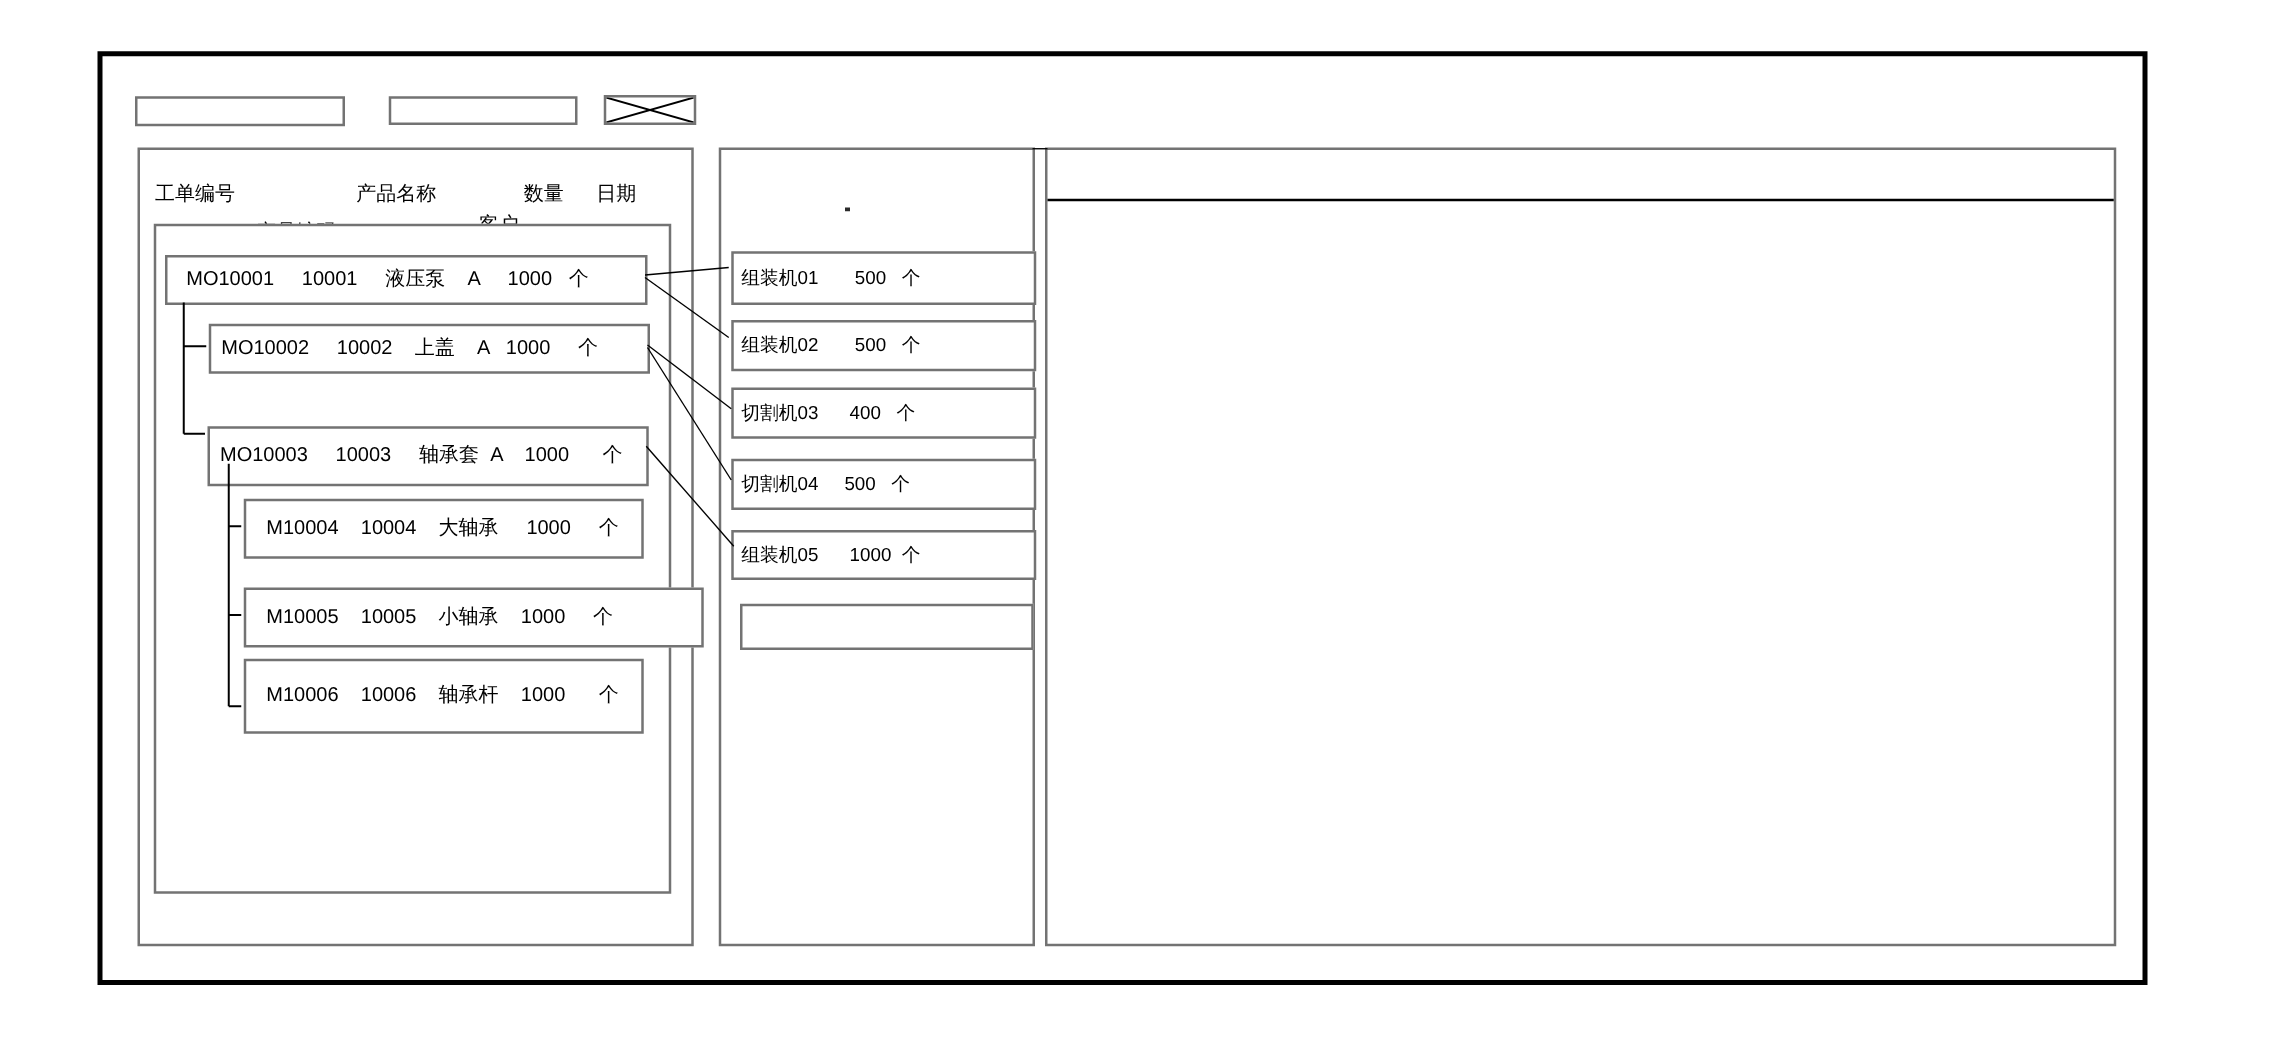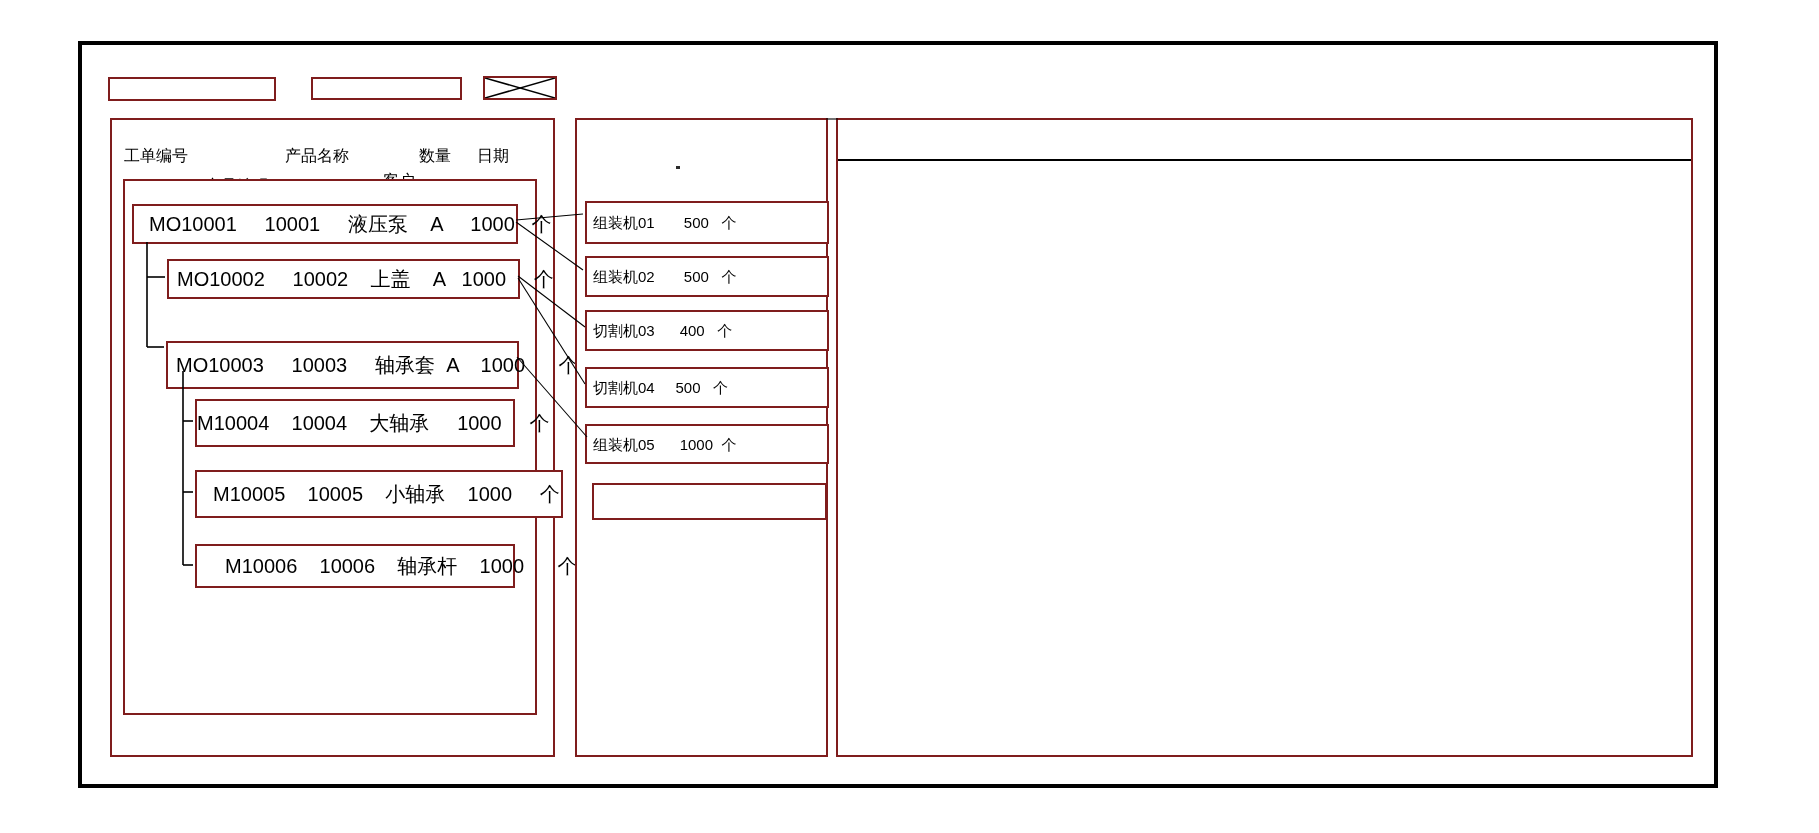--- a/index.html
+++ b/index.html
@@ -1,22 +1,22 @@
 <!DOCTYPE html>
 <html><head>
 <meta charset="utf-8">
 <style>
   html,body{margin:0;padding:0;background:#ffffff;}
   .canvas{position:relative;width:1819px;height:833px;background:#ffffff;overflow:hidden;
           font-family:"Liberation Sans","DejaVu Sans",sans-serif;color:#000;}
   .abs{position:absolute;box-sizing:border-box;}
-  .b2{border:2px solid #7f1d1d;background:#fff;}
+  .b2{border:2px solid #737373;background:#fff;}
   .frame{border:4px solid #000;}
   .pre{white-space:pre;}
-  .ordertext{font-size:20px;line-height:1;}
+  .ordertext{font-size:16px;line-height:1;}
   .machinetext{font-size:15px;line-height:1;}
   .colhead{font-size:16px;line-height:22px;position:absolute;top:25px;white-space:pre;}
   .vcenter{display:flex;align-items:center;}
   svg.overlay{position:absolute;left:0;top:0;pointer-events:none;z-index:50;}
   .divider{position:absolute;left:0;width:100%;height:2px;background:#000;}
   .dot{position:absolute;background:#2b2b2b;}
 </style>
 </head>
 <body>
 
@@ -50,27 +50,27 @@
 
     <div class="abs b2 vcenter" style="left:20px;top:84px;width:386px;height:40px;padding-left:15px;">
       <span class="pre ordertext">MO10001     10001     液压泵    A     1000   个</span>
     </div>
     <div class="abs b2 vcenter" style="left:55px;top:139px;width:353px;height:40px;padding-left:8px;">
       <span class="pre ordertext">MO10002     10002    上盖    A   1000     个</span>
     </div>
     <div class="abs b2 vcenter" style="left:54px;top:205px;width:353px;height:48px;padding-left:8px;margin-top:16px;">
       <span class="pre ordertext">MO10003     10003     轴承套  A    1000      个</span>
     </div>
-    <div class="abs b2 vcenter" style="left:83px;top:279px;width:320px;height:48px;">
+    <div class="abs b2 vcenter" style="left:83px;top:279px;width:320px;height:48px;padding-left:16px;">
       <span class="pre ordertext">M10004    10004    大轴承     1000     个</span>
     </div>
     <div class="abs b2 vcenter" style="left:83px;top:350px;width:368px;height:48px;padding-left:16px;">
       <span class="pre ordertext">M10005    10005    小轴承    1000     个</span>
     </div>
-    <div class="abs b2 vcenter" style="left:83px;top:424px;width:320px;height:44px;padding-left:28px;">
+    <div class="abs b2 vcenter" style="left:83px;top:407px;width:320px;height:60px;padding-left:16px;">
       <span class="pre ordertext">M10006    10006    轴承杆    1000      个</span>
     </div>
   </div>
 
   <div class="abs b2" style="left:575px;top:118px;width:253px;height:639px;padding-left:48px;">
     <div class="dot" style="left:99px;top:46px;width:4px;height:3px;"></div>
 
     <div class="abs b2 vcenter" style="left:8px;top:81px;width:244px;height:43px;padding-left:6px;">
       <span class="pre machinetext">组装机01       500   个</span>
     </div>

